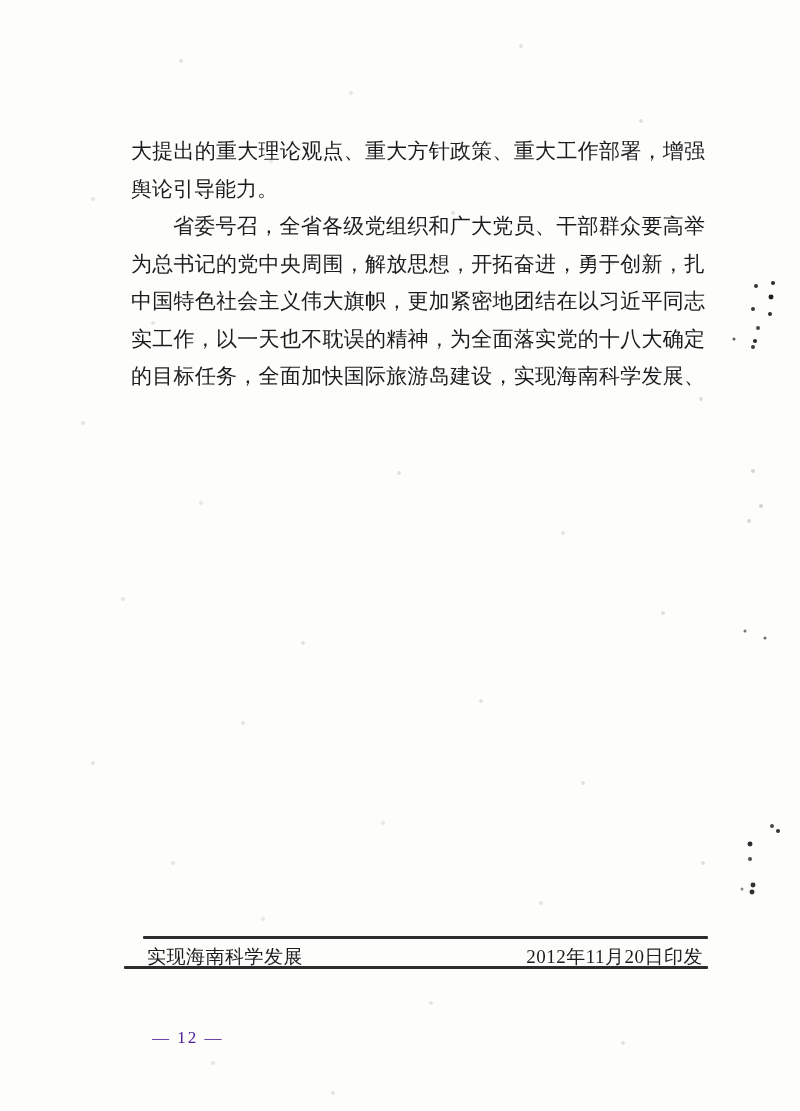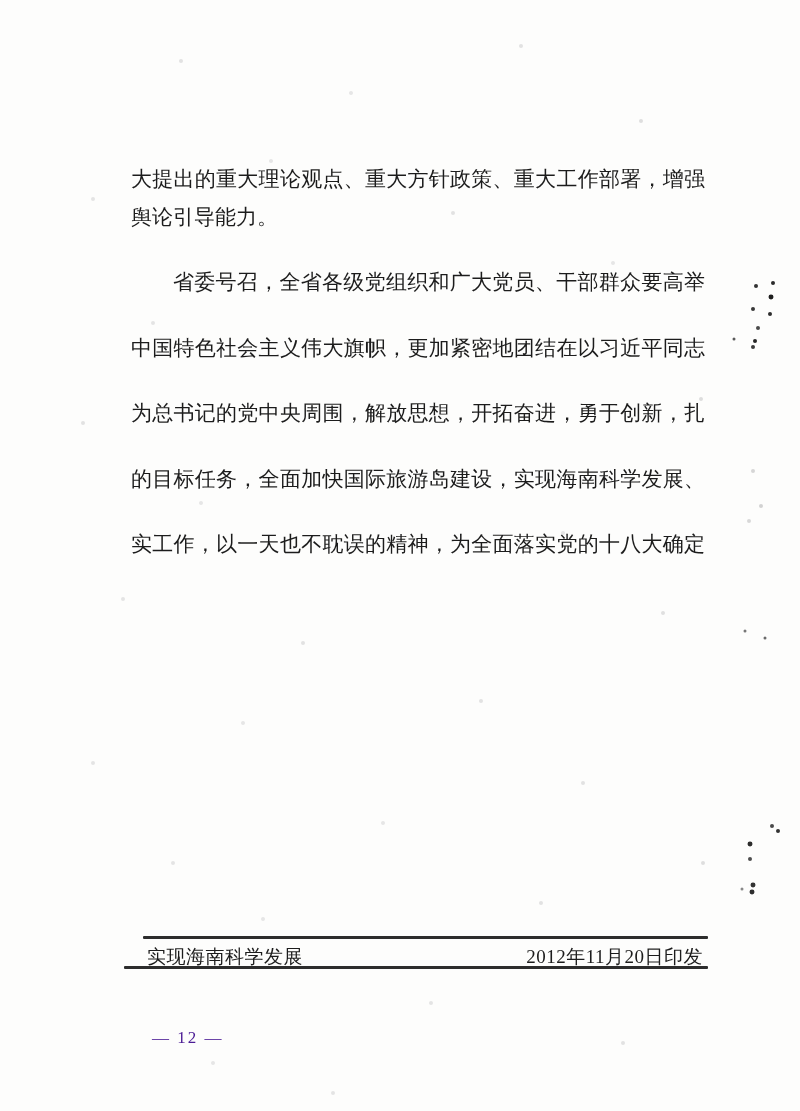--- a/index.html
+++ b/index.html
@@ -25,21 +25,20 @@
     font-size: 21px;
     line-height: 37.5px;
     color: #1c1c1c;
     text-align: left;
   }
   .line { height: 37.5px; overflow: hidden; white-space: nowrap; }
   .line--justify {
     white-space: normal;
     text-align: justify;
     text-align-last: justify;
-    margin-top: 28px;
     -moz-text-align-last: justify;
   }
   .line--indent { text-indent: 42px; }
   
   .rule {
     position: absolute;
     background: #2d2d2d;
     border-radius: 1px;
   }
   .rule-top   { left: 143px; top: 936px; width: 565px; height: 3px; }
@@ -123,24 +122,24 @@
 
 <div class="page">
 
   <div class="speck specks-light"></div>
   <div class="speck specks-dark"></div>
 
   <div class="body-text">
     <div class="line line--justify">大提出的重大理论观点、重大方针政策、重大工作部署，增强</div>
     <div class="line">舆论引导能力。</div>
     <div class="line line--justify line--indent">省委号召，全省各级党组织和广大党员、干部群众要高举</div>
+    <div class="line line--justify">为总书记的党中央周围，解放思想，开拓奋进，勇于创新，扎</div>
     <div class="line line--justify">中国特色社会主义伟大旗帜，更加紧密地团结在以习近平同志</div>
-    <div class="line line--justify">为总书记的党中央周围，解放思想，开拓奋进，勇于创新，扎</div>
+    <div class="line line--justify">实工作，以一天也不耽误的精神，为全面落实党的十八大确定</div>
     <div class="line line--justify">的目标任务，全面加快国际旅游岛建设，实现海南科学发展、</div>
-    <div class="line line--justify">实工作，以一天也不耽误的精神，为全面落实党的十八大确定</div>
   </div>
 
   <div class="rule rule-top"></div>
   <div class="footer-issuer">实现海南科学发展</div>
   <div class="footer-date">2012年11月20日印发</div>
   <div class="rule rule-bottom"></div>
 
   <div class="page-number">— 12 —</div>
 
 </div>

